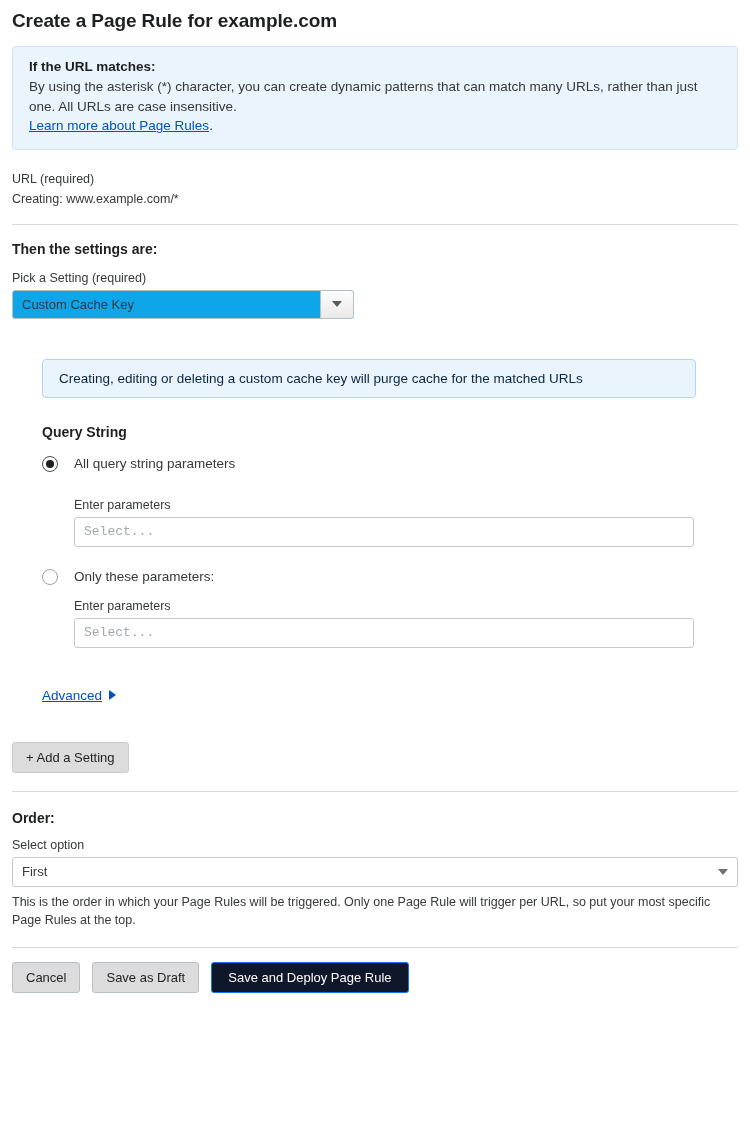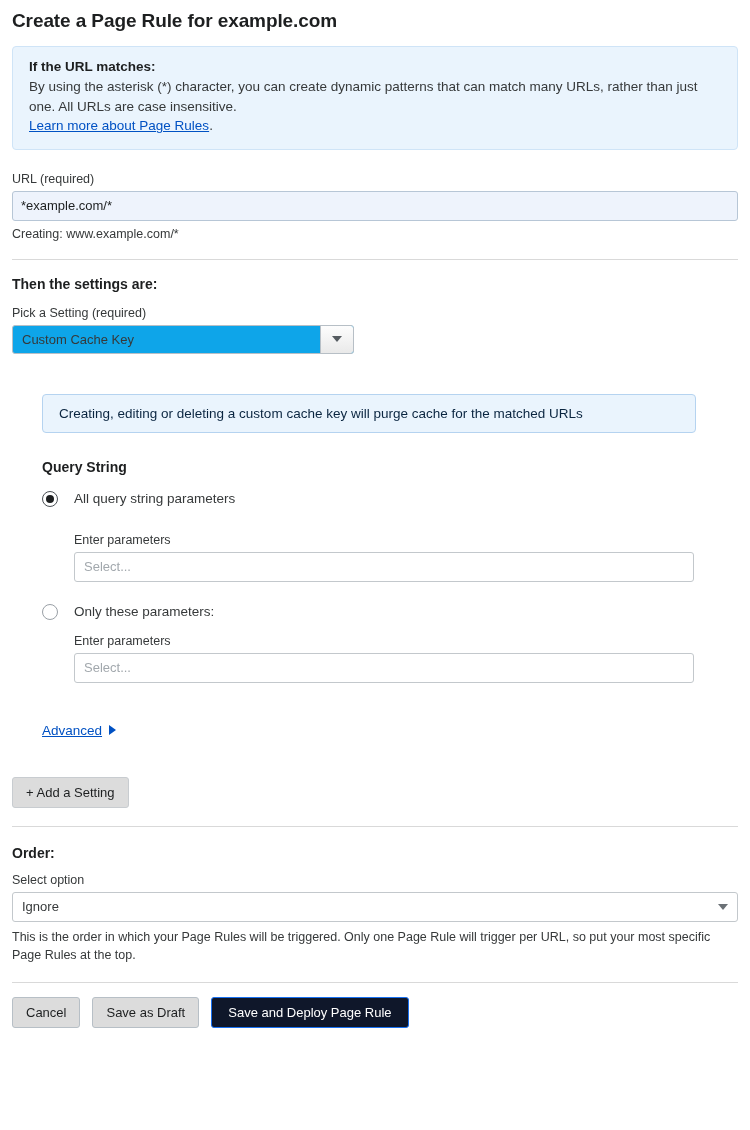--- a/index.html
+++ b/index.html
@@ -168,20 +168,21 @@
     width: 620px;
     height: 30px;
     border: 1px solid #c3c8cc;
     border-radius: 3px;
     background: #fff;
     display: flex;
     align-items: center;
     padding: 0 9px;
     font-size: 13px;
     color: #a2a8ad;
+    font-family: Liberation Mono, monospace;
   }
   .spacer-12 { height: 12px; }
   .spacer-18 { height: 18px; }
   .advanced {
     margin: 22px 0 0 30px;
     display: inline-flex;
     align-items: center;
     font-size: 13.5px;
     color: #0051c3;
   }
@@ -268,21 +269,20 @@
   <div class="info-callout">
     <div class="heading">If the URL matches:</div>
     <div class="body">
       <span>By using the asterisk (*) character, you can create dynamic patterns that can match many URLs, rather than just one. All URLs are case insensitive.</span>
       <br>
       <a href="#">Learn more about Page Rules</a><span>.</span>
     </div>
   </div>
 
   <div class="field-label">URL (required)</div>
-  <input class="url-input" type="text" value="*example.com/*" style="">
   <div class="field-hint">Creating: www.example.com/*</div>
 
   <hr class="divider">
 
   <div class="section-head">Then the settings are:</div>
 
   <div class="field-label">Pick a Setting (required)</div>
   <div class="select-wrap">
     <div class="value">Custom Cache Key</div>
     <div class="arrow-btn">
@@ -323,21 +323,21 @@
 
   <div>
     <button class="btn add-setting">+ Add a Setting</button>
   </div>
 
   <hr class="divider">
 
   <div class="order-title">Order:</div>
   <div class="field-label">Select option</div>
   <div class="order-select">
-    <span>Ignore</span>
+    <span>First</span>
     <span class="small-caret-down"></span>
   </div>
   <div class="order-note">This is the order in which your Page Rules will be triggered. Only one Page Rule will trigger per URL, so put your most specific Page Rules at the top.</div>
 
   <hr class="divider">
 
   <div class="footer-actions">
     <button class="btn">Cancel</button>
     <button class="btn">Save as Draft</button>
     <button class="btn btn-primary">Save and Deploy Page Rule</button>

